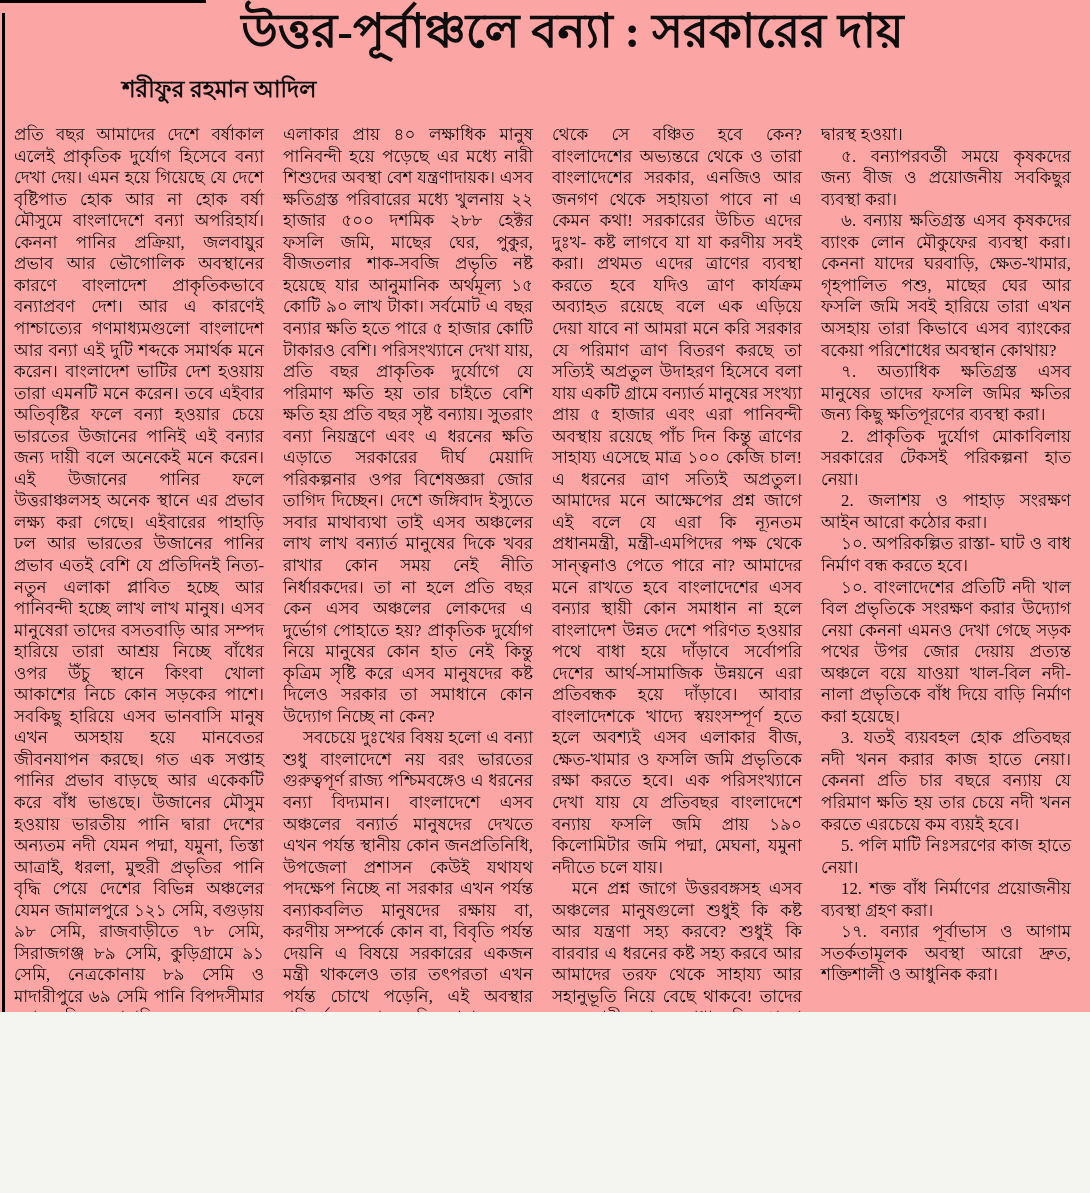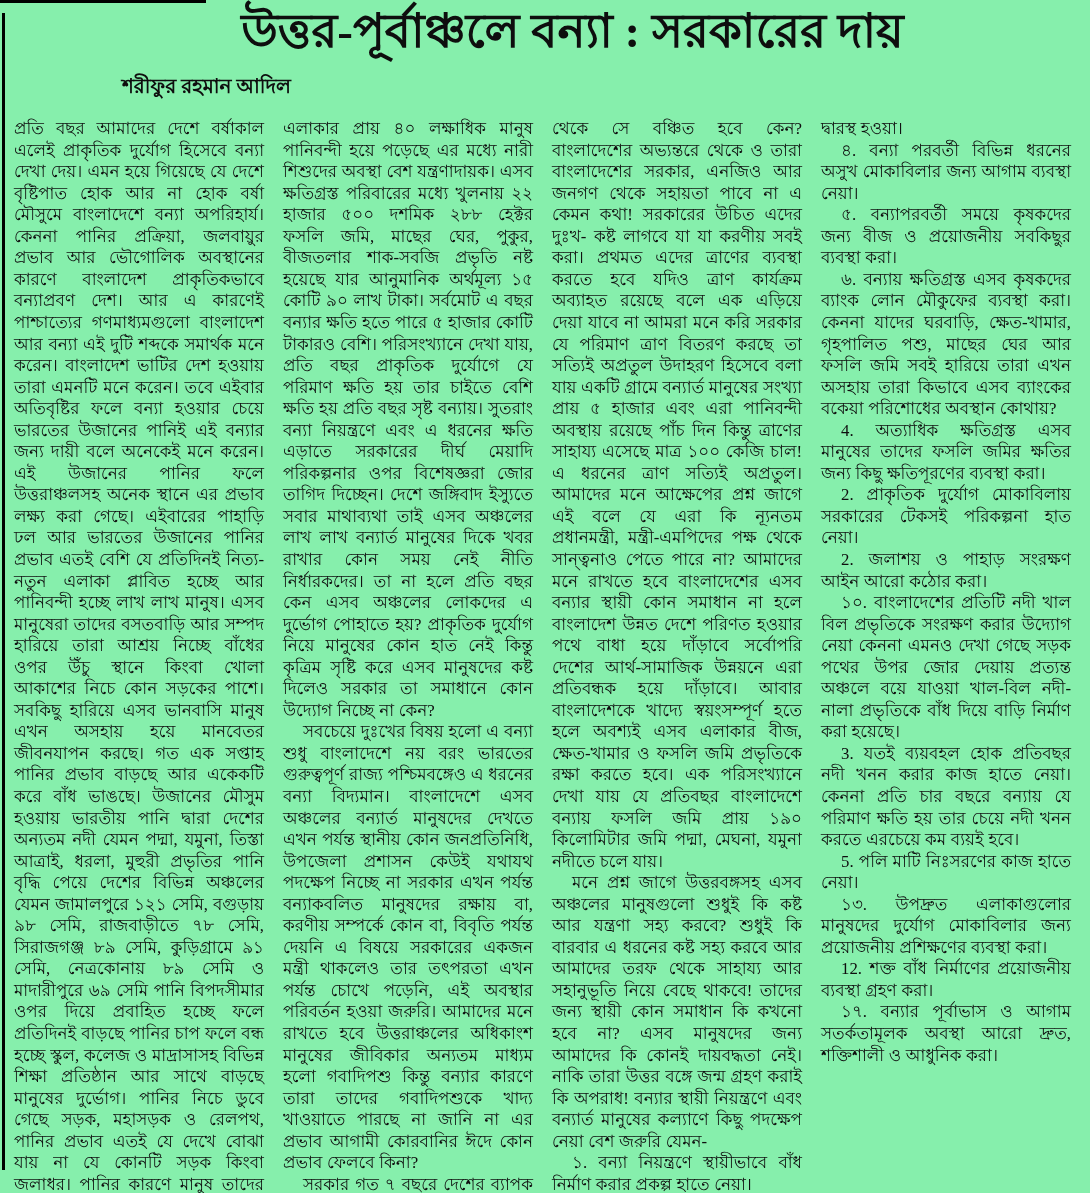--- a/index.html
+++ b/index.html
@@ -3,22 +3,22 @@
 <meta charset="utf-8">
 <style>
   html, body { margin:0; padding:0; }
   body {
     width:1090px; height:1193px;
     background:#f4f4f1;
     font-family:"Liberation Serif", serif;
   }
   .page {
     position:relative;
-    width:1090px; height:1193px;
-    background:#86efac;
+    width:1090px; height:1012px;
+    background:#fca5a5;
     color:#0e0e0e;
     overflow:hidden;
     box-sizing:border-box;
   }
   .top-rule {
     position:absolute; left:0; top:0;
     width:206px; height:3px; background:#000;
   }
   .left-rule {
     position:absolute; left:2px; top:13px;
@@ -28,21 +28,21 @@
     margin:4px 50px 0 105px;
     text-align:center;
     font-size:47px;
     font-weight:bold;
     line-height:1.15;
     letter-spacing:0px;
     white-space:nowrap;
   }
   .author {
     margin:13px 0 0 122px;
-    font-size:20px;
+    font-size:23px;
     font-weight:bold;
   }
   .cols {
     display:flex;
     gap:19px;
     padding:14px 8px 0 14px;
   }
   .col {
     flex:0 0 250px;
     width:250px;
@@ -74,29 +74,28 @@
         <p class="para ind">সরকার গত ৭ বছরে দেশের ব্যাপক উন্নয়ন সাধিত করেছে এটা অস্বীকার করার কোন উপায় নেই কিন্তু এইসব অঞ্চলের মানুষের উন্নয়নে নদ- নদীতে স্থায়ী বাধ নির্মাণ করা হয়নি যা সত্যিই দুঃখজনক।</p>
       </div>
     <div class="col">
         <p class="para">থেকে সে বঞ্চিত হবে কেন? বাংলাদেশের অভ্যন্তরে থেকে ও তারা বাংলাদেশের সরকার, এনজিও আর জনগণ থেকে সহায়তা পাবে না এ কেমন কথা! সরকারের উচিত এদের দুঃখ- কষ্ট লাগবে যা যা করণীয় সবই করা। প্রথমত এদের ত্রাণের ব্যবস্থা করতে হবে যদিও ত্রাণ কার্যক্রম অব্যাহত রয়েছে বলে এক এড়িয়ে দেয়া যাবে না আমরা মনে করি সরকার যে পরিমাণ ত্রাণ বিতরণ করছে তা সত্যিই অপ্রতুল উদাহরণ হিসেবে বলা যায় একটি গ্রামে বন্যার্ত মানুষের সংখ্যা প্রায় ৫ হাজার এবং এরা পানিবন্দী অবস্থায় রয়েছে পাঁচ দিন কিন্তু ত্রাণের সাহায্য এসেছে মাত্র ১০০ কেজি চাল! এ ধরনের ত্রাণ সত্যিই অপ্রতুল। আমাদের মনে আক্ষেপের প্রশ্ন জাগে এই বলে যে এরা কি ন্যূনতম প্রধানমন্ত্রী, মন্ত্রী-এমপিদের পক্ষ থেকে সান্ত্বনাও পেতে পারে না? আমাদের মনে রাখতে হবে বাংলাদেশের এসব বন্যার স্থায়ী কোন সমাধান না হলে বাংলাদেশ উন্নত দেশে পরিণত হওয়ার পথে বাধা হয়ে দাঁড়াবে সর্বোপরি দেশের আর্থ-সামাজিক উন্নয়নে এরা প্রতিবন্ধক হয়ে দাঁড়াবে। আবার বাংলাদেশকে খাদ্যে স্বয়ংসম্পূর্ণ হতে হলে অবশ্যই এসব এলাকার বীজ, ক্ষেত-খামার ও ফসলি জমি প্রভৃতিকে রক্ষা করতে হবে। এক পরিসংখ্যানে দেখা যায় যে প্রতিবছর বাংলাদেশে বন্যায় ফসলি জমি প্রায় ১৯০ কিলোমিটার জমি পদ্মা, মেঘনা, যমুনা নদীতে চলে যায়।</p>
         <p class="para ind">মনে প্রশ্ন জাগে উত্তরবঙ্গসহ এসব অঞ্চলের মানুষগুলো শুধুই কি কষ্ট আর যন্ত্রণা সহ্য করবে? শুধুই কি বারবার এ ধরনের কষ্ট সহ্য করবে আর আমাদের তরফ থেকে সাহায্য আর সহানুভূতি নিয়ে বেছে থাকবে! তাদের জন্য স্থায়ী কোন সমাধান কি কখনো হবে না? এসব মানুষদের জন্য আমাদের কি কোনই দায়বদ্ধতা নেই। নাকি তারা উত্তর বঙ্গে জন্ম গ্রহণ করাই কি অপরাধ! বন্যার স্থায়ী নিয়ন্ত্রণে এবং বন্যার্ত মানুষের কল্যাণে কিছু পদক্ষেপ নেয়া বেশ জরুরি যেমন-</p>
         <p class="para ind">১. বন্যা নিয়ন্ত্রণে স্থায়ীভাবে বাঁধ নির্মাণ করার প্রকল্প হাতে নেয়া।</p>
       </div>
     <div class="col">
       <div>
           <p class="para">দ্বারস্থ হওয়া।</p>
-          <p class="para ind">৪. বন্যা পরবর্তী বিভিন্ন ধরনের অসুখ মোকাবিলার জন্য আগাম ব্যবস্থা নেয়া।</p>
           <p class="para ind">৫. বন্যাপরবর্তী সময়ে কৃষকদের জন্য বীজ ও প্রয়োজনীয় সবকিছুর ব্যবস্থা করা।</p>
           <p class="para ind">৬. বন্যায় ক্ষতিগ্রস্ত এসব কৃষকদের ব্যাংক লোন মৌকুফের ব্যবস্থা করা। কেননা যাদের ঘরবাড়ি, ক্ষেত-খামার, গৃহপালিত পশু, মাছের ঘের আর ফসলি জমি সবই হারিয়ে তারা এখন অসহায় তারা কিভাবে এসব ব্যাংকের বকেয়া পরিশোধের অবস্থান কোথায়?</p>
-          <p class="para ind">4. অত্যাধিক ক্ষতিগ্রস্ত এসব মানুষের তাদের ফসলি জমির ক্ষতির জন্য কিছু ক্ষতিপূরণের ব্যবস্থা করা।</p>
+          <p class="para ind">৭. অত্যাধিক ক্ষতিগ্রস্ত এসব মানুষের তাদের ফসলি জমির ক্ষতির জন্য কিছু ক্ষতিপূরণের ব্যবস্থা করা।</p>
           <p class="para ind">2. প্রাকৃতিক দুর্যোগ মোকাবিলায় সরকারের টেকসই পরিকল্পনা হাত নেয়া।</p>
           <p class="para ind">2. জলাশয় ও পাহাড় সংরক্ষণ আইন আরো কঠোর করা।</p>
+          <p class="para ind">১০. অপরিকল্পিত রাস্তা- ঘাট ও বাধ নির্মাণ বন্ধ করতে হবে।</p>
           <p class="para ind">১০. বাংলাদেশের প্রতিটি নদী খাল বিল প্রভৃতিকে সংরক্ষণ করার উদ্যোগ নেয়া কেননা এমনও দেখা গেছে সড়ক পথের উপর জোর দেয়ায় প্রত্যন্ত অঞ্চলে বয়ে যাওয়া খাল-বিল নদী-নালা প্রভৃতিকে বাঁধ দিয়ে বাড়ি নির্মাণ করা হয়েছে।</p>
           <p class="para ind">3. যতই ব্যয়বহল হোক প্রতিবছর নদী খনন করার কাজ হাতে নেয়া। কেননা প্রতি চার বছরে বন্যায় যে পরিমাণ ক্ষতি হয় তার চেয়ে নদী খনন করতে এরচেয়ে কম ব্যয়ই হবে।</p>
           <p class="para ind">5. পলি মাটি নিঃসরণের কাজ হাতে নেয়া।</p>
-          <p class="para ind">১৩. উপদ্রুত এলাকাগুলোর মানুষদের দুর্যোগ মোকাবিলার জন্য প্রয়োজনীয় প্রশিক্ষণের ব্যবস্থা করা।</p>
           <p class="para ind">12. শক্ত বাঁধ নির্মাণের প্রয়োজনীয় ব্যবস্থা গ্রহণ করা।</p>
           <p class="para ind">১৭. বন্যার পূর্বাভাস ও আগাম সতর্কতামূলক অবস্থা আরো দ্রুত, শক্তিশালী ও আধুনিক করা।</p>
         </div>
 
     </div>
   </div>
 </div>
 
 </body></html>

